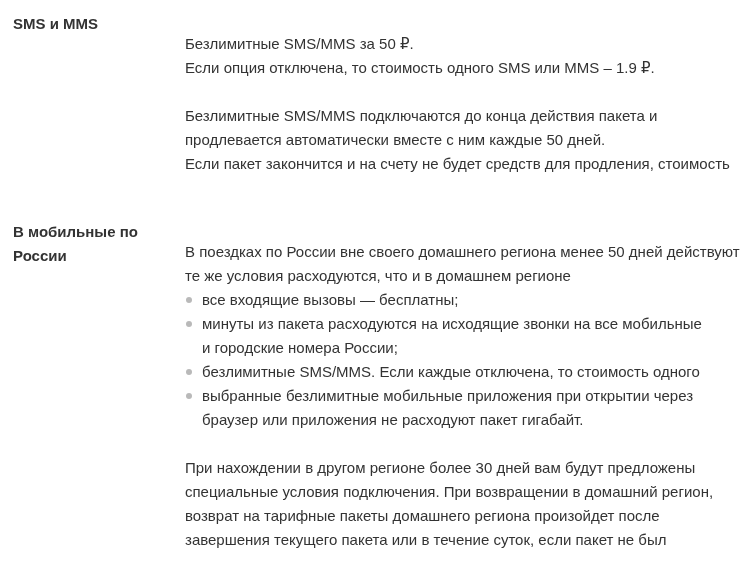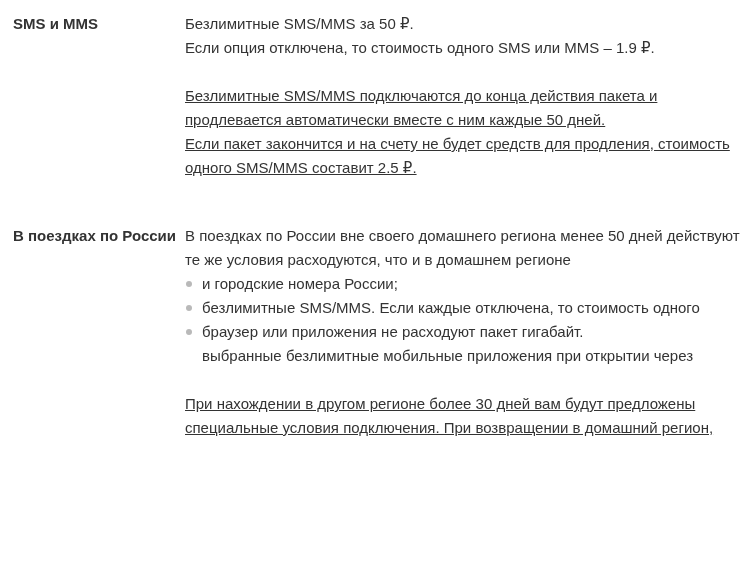--- a/index.html
+++ b/index.html
@@ -26,31 +26,31 @@
     align-items: flex-start;
   }
   .col-label {
     flex: 0 0 172px;
     font-weight: 700;
     color: #333333;
   }
   .col-content {
     flex: 1 1 auto;
     min-width: 0;
+    margin-top: 20px;
   }
   .section-gap {
     margin-top: 44px;
   }
   .para {
     margin: 0;
     padding: 0;
   }
   .para-gap {
     margin-top: 24px;
-    text-decoration: underline;
   }
   .line {
     display: block;
     white-space: nowrap;
   }
   .bullets {
     list-style: none;
     margin: 0;
     padding: 0;
   }
@@ -77,50 +77,56 @@
     <div class="col-label">SMS и MMS</div>
     <div class="col-content">
       <p class="para">
         <span class="line">Безлимитные SMS/MMS за 50 ₽.</span>
         <span class="line">Если опция отключена, то стоимость одного SMS или MMS – 1.9 ₽.</span>
       </p>
       <p class="para para-gap">
         <span class="line">Безлимитные SMS/MMS подключаются до конца действия пакета и</span>
         <span class="line">продлевается автоматически вместе с ним каждые 50 дней.</span>
         <span class="line">Если пакет закончится и на счету не будет средств для продления, стоимость</span>
-        <span class="line">одного SMS/MMS составит 2.5 ₽.</span>
       </p>
     </div>
   </section>
 
   <section class="row section-gap">
-    <div class="col-label">В поездках по России</div>
+    <div class="col-label">В мобильные по России</div>
     <div class="col-content">
       <p class="para">
         <span class="line">В поездках по России вне своего домашнего региона менее 50 дней действуют</span>
         <span class="line">те же условия расходуются, что и в домашнем регионе</span>
       </p>
 
       <ul class="bullets">
         <li>
           <span class="dot"></span>
+          <span class="line">все входящие вызовы — бесплатны;</span>
+        </li>
+        <li>
+          <span class="dot"></span>
+          <span class="line">минуты из пакета расходуются на исходящие звонки на все мобильные</span>
           <span class="line">и городские номера России;</span>
         </li>
         <li>
           <span class="dot"></span>
           <span class="line">безлимитные SMS/MMS. Если каждые отключена, то стоимость одного</span>
         </li>
         <li>
           <span class="dot"></span>
+          <span class="line">выбранные безлимитные мобильные приложения при открытии через</span>
           <span class="line">браузер или приложения не расходуют пакет гигабайт.</span>
-          <span class="line">выбранные безлимитные мобильные приложения при открытии через</span>
         </li>
       </ul>
 
       <p class="para para-gap">
         <span class="line">При нахождении в другом регионе более 30 дней вам будут предложены</span>
         <span class="line">специальные условия подключения. При возвращении в домашний регион,</span>
+        <span class="line">возврат на тарифные пакеты домашнего региона произойдет после</span>
+        <span class="line">завершения текущего пакета или в течение суток, если пакет не был</span>
 
       </p>
     </div>
   </section>
 
 </div>
 
 </body></html>

